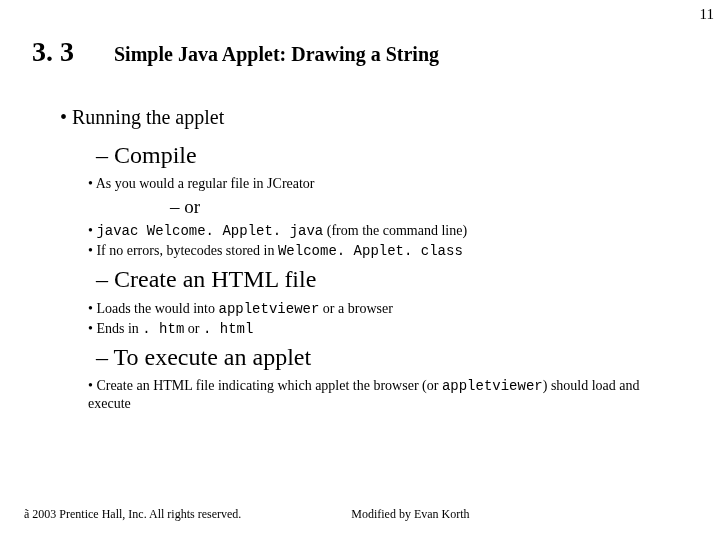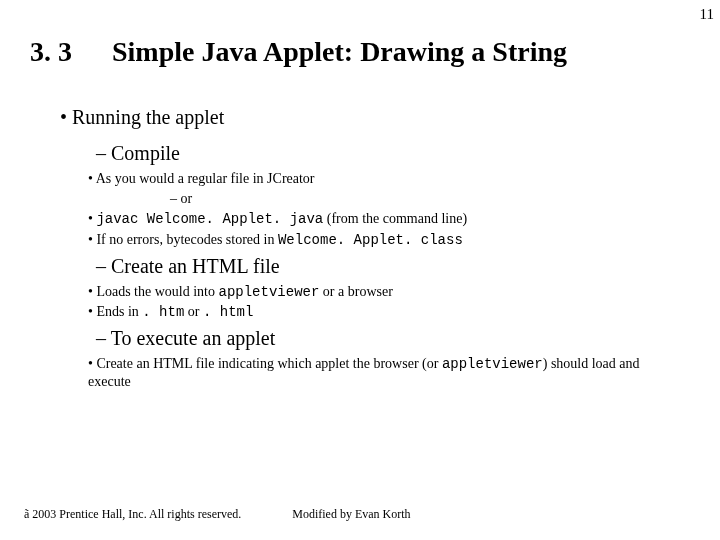--- a/index.html
+++ b/index.html
@@ -14,53 +14,52 @@
   .page-number {
     position: absolute;
     top: 6px;
     right: 6px;
     font-size: 15px;
     text-align: right;
   }
   .title-row {
     display: flex;
     align-items: baseline;
-    padding: 36px 30px 0 22px;
-    margin-left: 8px;
+    padding: 36px 30px 0 32px;
   }
   .sec-num {
     font-weight: bold;
     font-size: 28px;
     margin-right: 40px;
   }
   .sec-title {
     font-weight: bold;
-    font-size: 28px;
+    font-size: 20px;
   }
   .content {
     padding: 36px 40px 0 60px;
     font-size: 20px;
     line-height: 1.3;
   }
   .l1 { margin: 0 0 10px 0; }
-  .l2 { margin: 4px 0 4px 36px; font-size: 20px; }
+  .l2 { margin: 4px 0 4px 36px; font-size: 24px; }
   .l3 { margin: 2px 0 2px 28px; font-size: 14px; }
-  .l4 { margin: 2px 0 2px 110px; font-size: 14px; }
+  .l4 { margin: 2px 0 2px 110px; font-size: 19px; }
   .mono { font-family: "Courier New", Courier, monospace; }
   .footer {
     position: absolute;
     bottom: 18px;
     left: 24px;
     right: 24px;
     font-size: 12px;
     display: flex;
     text-align: center;
   }
   .footer .copy { flex: 0 0 auto; }
-  .footer .mod { margin-left: 51px; }
+  .footer .mod { margin-left: 110px; }
 </style>
 </head>
 <body>
 
 <div class="page-number">11</div>
 
 <div class="title-row">
   <div class="sec-num">3. 3</div>
   <div class="sec-title">Simple Java Applet: Drawing a String</div>
 </div>

